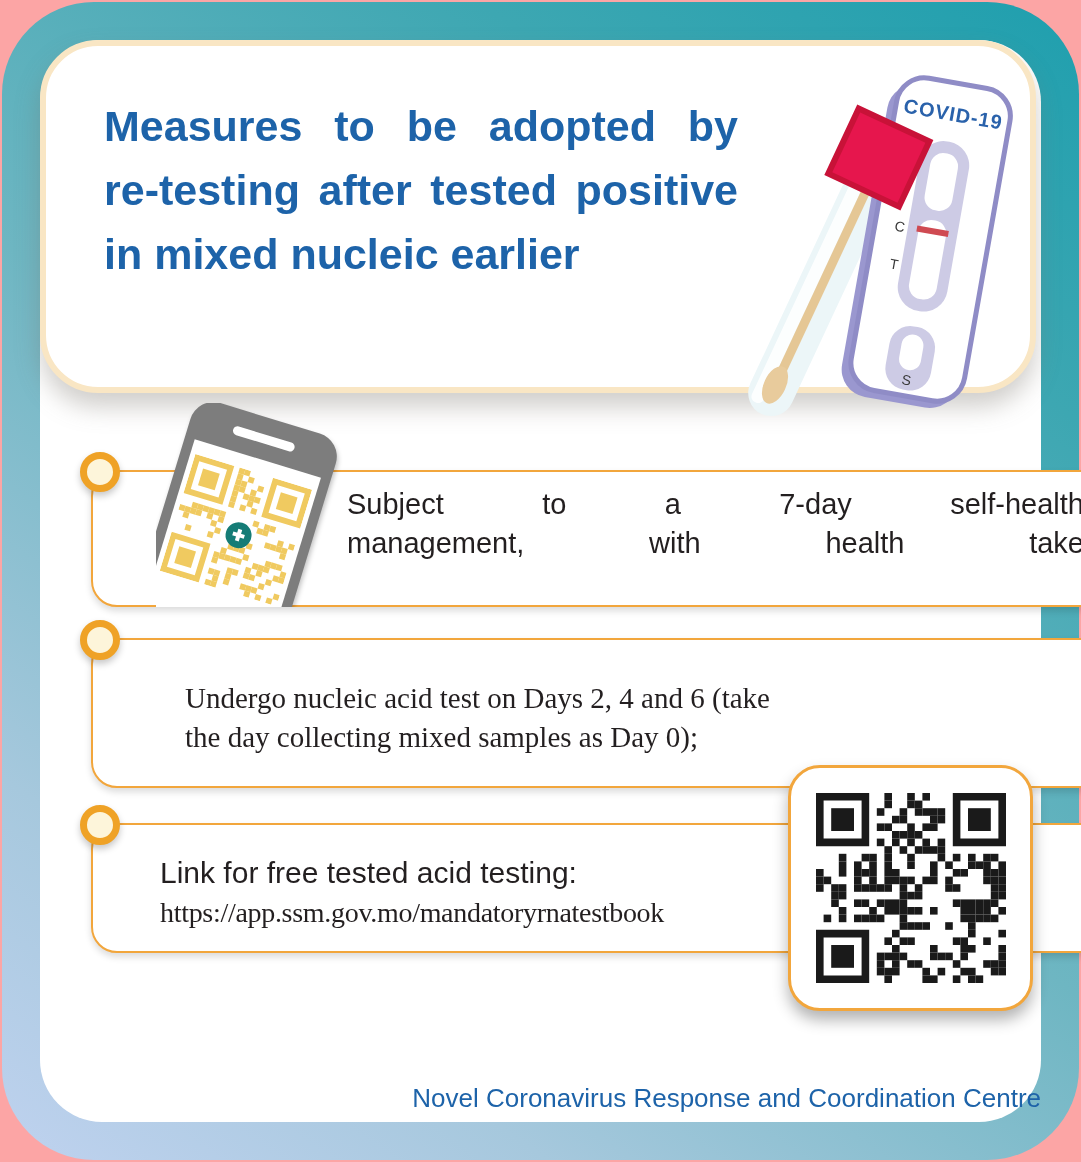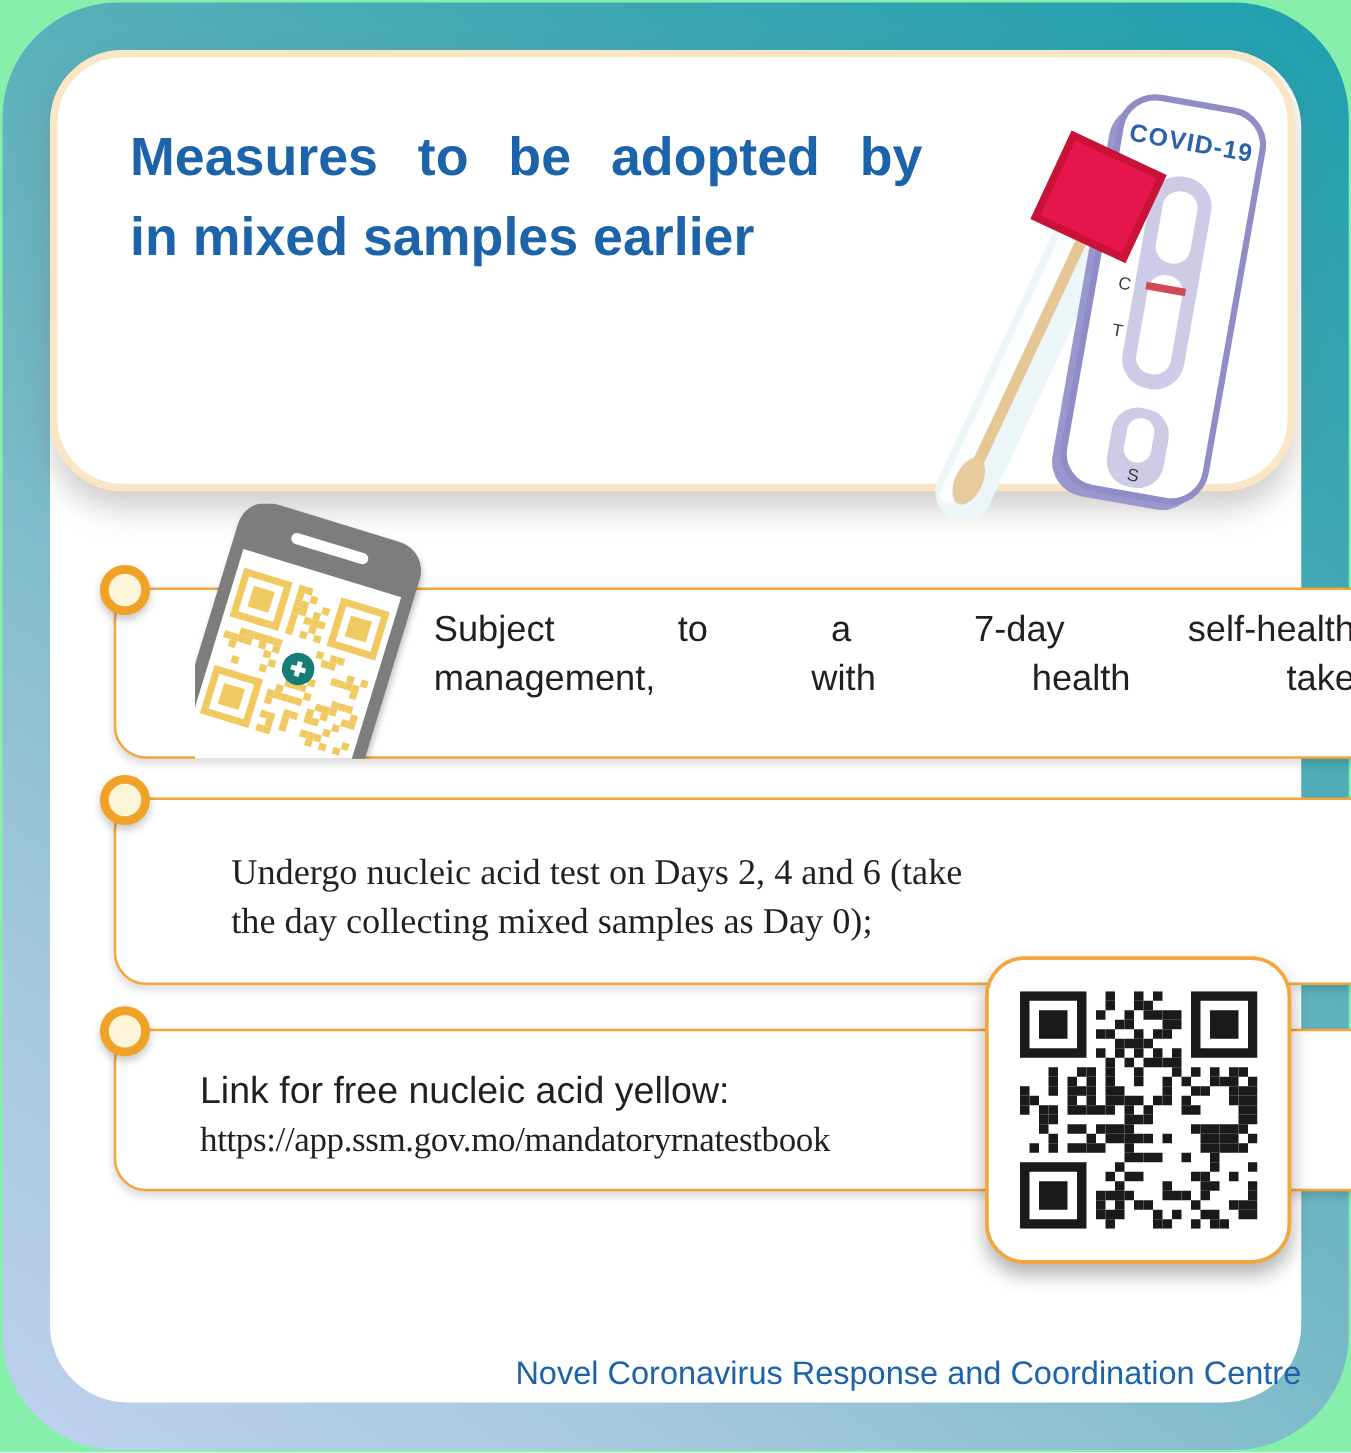--- a/index.html
+++ b/index.html
@@ -3,21 +3,21 @@
 <meta charset="utf-8">
 <style>
   :root{
     --frame-teal:#1f9fae; --frame-blue:#bfd2ef; --cream:#f9e6c4; --orange:#f2a63c;
     --orange-deep:#efa226; --circle-fill:#fdf5da; --title-blue:#1d63a9; --text-dark:#231f20;
     --qr-yellow:#f0ca60; --phone-grey:#7d7d7d; --lavender:#8f8cc6; --lavender-light:#cdcbe5;
     --red-line:#cf4a52; --cap-red:#e6164d; --emblem-teal:#157c76;
   }
   *{box-sizing:border-box;margin:0;padding:0;}
   body{background:#ffffff;font-family:"Liberation Sans",sans-serif;}
-  .poster{position:relative;width:1081px;height:1162px;overflow:hidden;background:#86efac;}
+  .poster{position:relative;width:1081px;height:1162px;overflow:hidden;background:#fca5a5;}
   .frame{position:absolute;inset:2px;border-radius:92px;
     background:linear-gradient(215deg,var(--frame-teal) 0%,#3da7b2 22%,#6eb6c2 52%,#a6c8dd 80%,var(--frame-blue) 100%);}
   .panel{position:absolute;left:40px;top:40px;width:1001px;height:1082px;border-radius:62px;background:#fff;}
   .title-card{position:absolute;left:40px;top:40px;width:996px;height:353px;border-radius:58px;
     border:6px solid var(--cream);background:#fff;box-shadow:0 14px 24px rgba(120,115,105,.35);z-index:2;}
   .title{position:absolute;left:104px;top:94px;width:634px;color:var(--title-blue);
     font-size:43px;font-weight:bold;line-height:64px;z-index:3;}
   .jline{text-align:justify;text-align-last:justify;}
   .kit-svg{position:absolute;left:702px;top:56px;width:348px;height:372px;z-index:3;}
 
@@ -55,21 +55,22 @@
 </head>
 <body>
 
 <div class="poster">
   <div class="frame"></div>
   <div class="panel"></div>
 
   <div class="title-card"></div>
   <div class="title">
     <div class="jline">Measures to be adopted by</div>
-    <div>in mixed samples earlier</div>
+    <div class="jline">re-testing after tested positive</div>
+    <div>in mixed nucleic earlier</div>
   </div>
 
   <svg class="kit-svg" viewBox="0 0 348 372">
 
     <g transform="rotate(25 160 140)">
       <rect x="138" y="118" width="46" height="262" rx="23" style="fill:#ecf6f8"></rect>
       <rect x="144" y="124" width="13" height="248" rx="6" style="fill:#ffffff;opacity:.85"></rect>
       <rect x="157" y="98" width="9" height="252" style="fill:#e5c795"></rect>
       <ellipse cx="161" cy="348" rx="11" ry="20" style="fill:#e8cb9c"></ellipse>
     </g>
@@ -102,21 +103,21 @@
     <div class="txt jline">Subject to a 7-day self-health</div>
     <div class="txt jline">management, with health take</div>
   </div>
 
   <div class="bullet-box box2">
     <div class="txt">Undergo nucleic acid test on Days 2, 4 and 6 (take</div>
     <div class="txt">the day collecting mixed samples as Day 0);</div>
   </div>
 
   <div class="bullet-box box3">
-    <div class="heading">Link for free nucleic acid yellow:</div>
+    <div class="heading">Link for free tested acid testing:</div>
     <div class="url">https://app.ssm.gov.mo/mandatoryrnatestbook</div>
   </div>
 
   <div class="phone-clip">
     <div class="phone">
       <div class="speaker"></div>
       <div class="screen">
         <svg id="qr-phone" width="122" height="122">
             <g fill="#f0ca60">
               <rect x="46.476190476190474" y="0" width="5.809523809523809" height="5.809523809523809"></rect>

